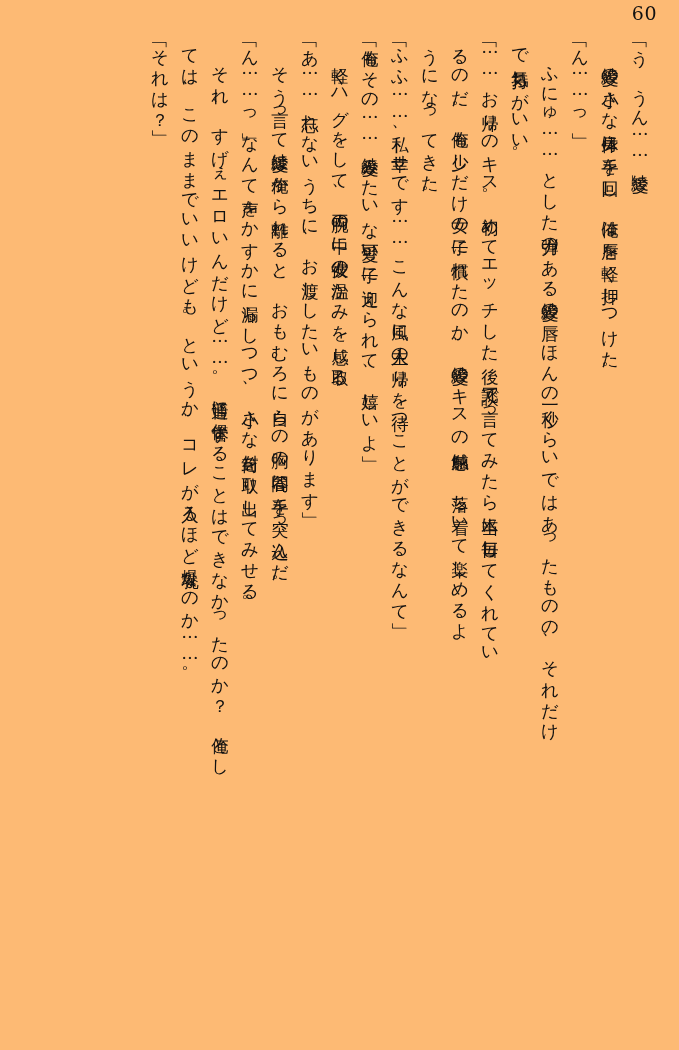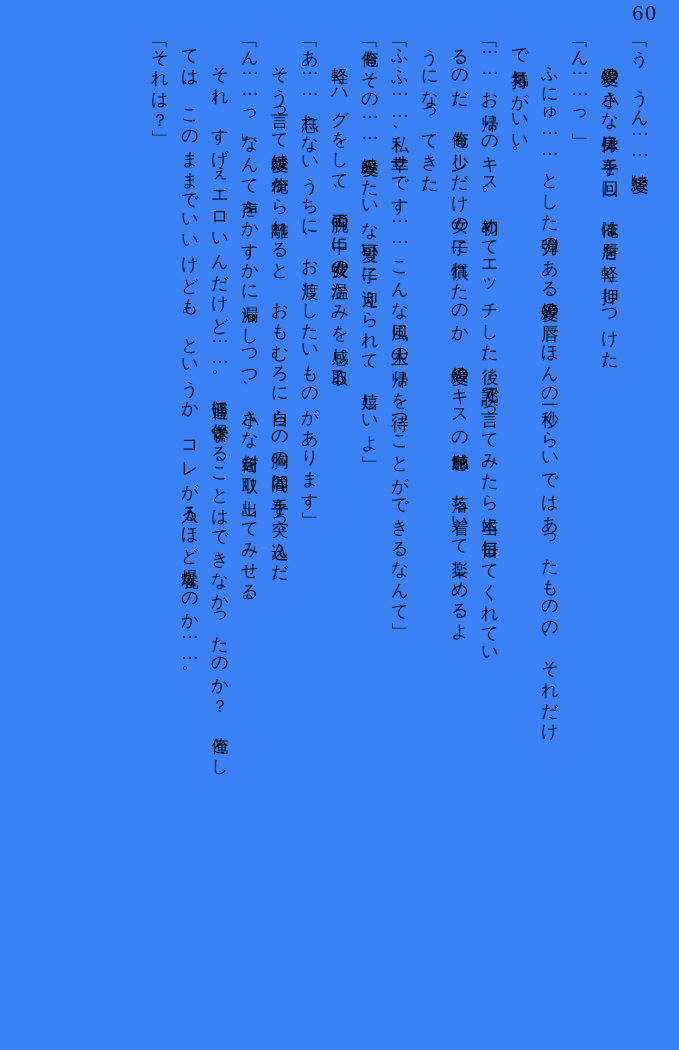--- a/index.html
+++ b/index.html
@@ -8,21 +8,21 @@
     background: #ffffff;
   }
   body {
     font-family: "DejaVu Serif", "Liberation Serif", serif;
     color: #111111;
   }
   .page {
     position: relative;
     width: 679px;
     height: 1050px;
-    background: #3b82f6;
+    background: #fdba74;
     overflow: hidden;
     box-sizing: border-box;
   }
   .page-number {
     position: absolute;
     top: 2px;
     right: 22px;
     font-size: 19px;
     letter-spacing: 0.5px;
     color: #111111;

